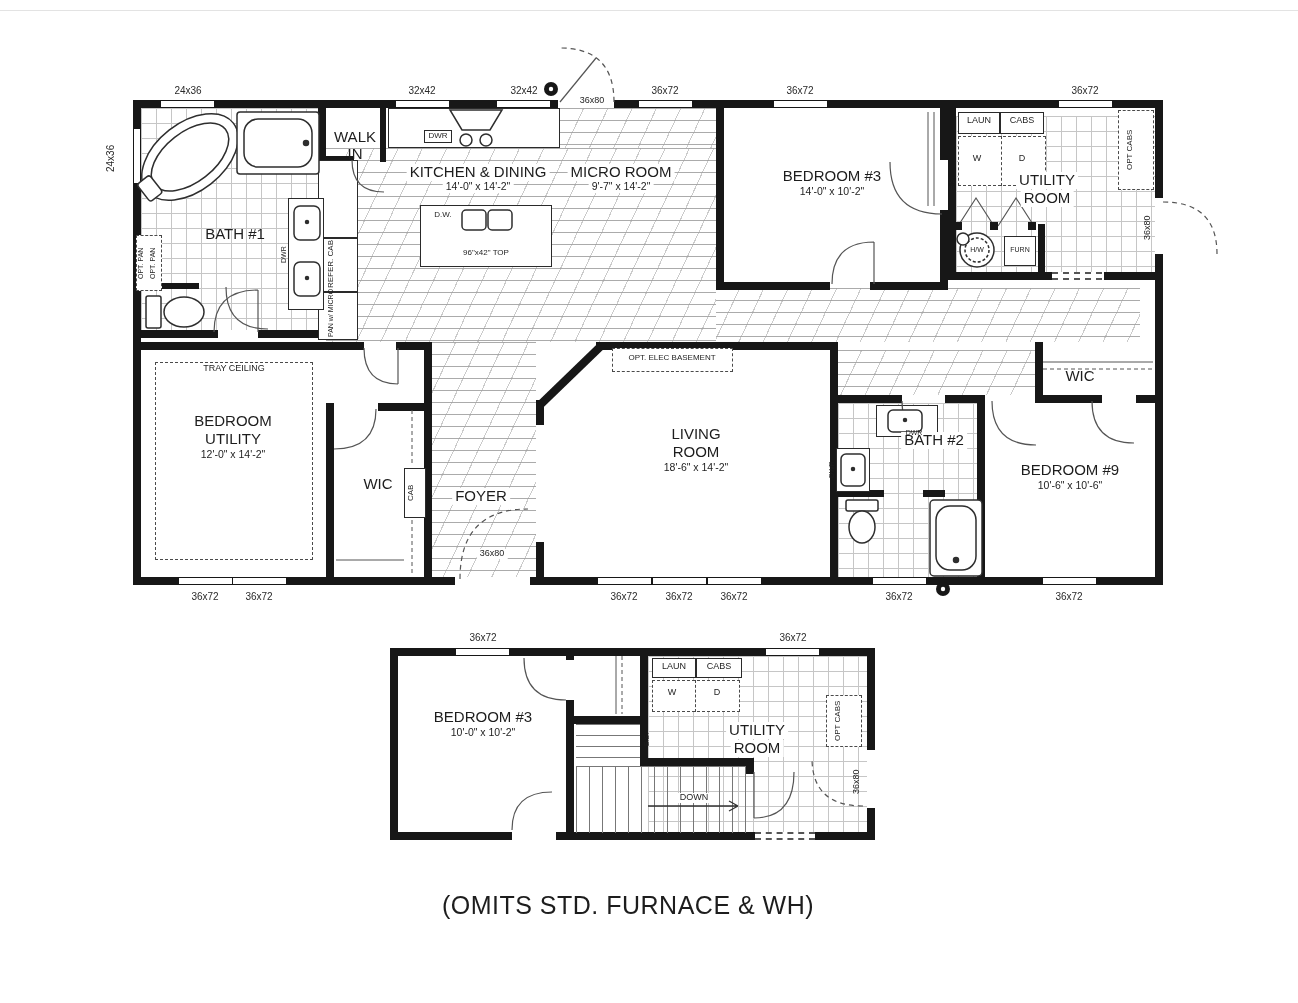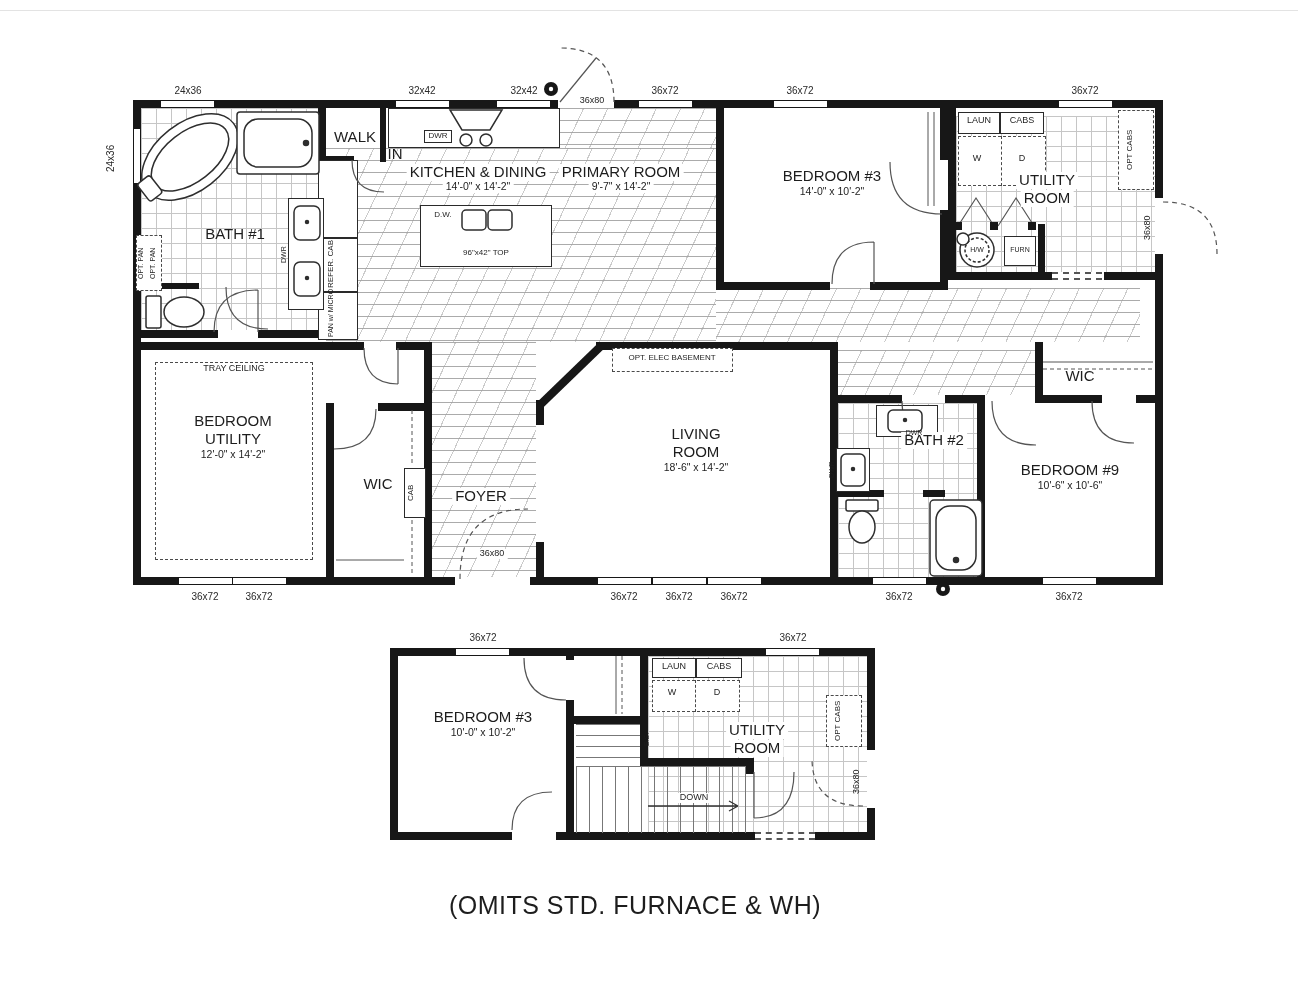--- a/index.html
+++ b/index.html
@@ -248,24 +248,24 @@
   <span class="lbl f10" style="left:624px;top:591px;">36x72</span>
   <span class="lbl f10" style="left:679px;top:591px;">36x72</span>
   <span class="lbl f10" style="left:734px;top:591px;">36x72</span>
   <span class="lbl f10" style="left:899px;top:591px;">36x72</span>
   <span class="lbl f10" style="left:1069px;top:591px;">36x72</span>
   <span class="vl f9" style="left:1143px;top:203px;height:50px;">36x80</span>
   <span class="lbl f9 halo" style="left:492px;top:549px;">36x80</span>
 
   <span class="lbl f15" style="left:235px;top:226px;">BATH #1</span>
   <span class="lbl f15" style="left:355px;top:129px;">WALK</span>
-  <span class="lbl f15" style="left:355px;top:146px;margin-left:40px;">IN</span>
+  <span class="lbl f15" style="left:355px;top:146px;">IN</span>
   <span class="lbl f15 halo" style="left:478px;top:164px;">KITCHEN &amp; DINING</span>
   <span class="lbl f11 halo" style="left:478px;top:181px;">14'-0" x 14'-2"</span>
-  <span class="lbl f15 halo" style="left:621px;top:164px;">PRIMARY ROOM</span>
+  <span class="lbl f15 halo" style="left:621px;top:164px;">MICRO ROOM</span>
   <span class="lbl f11 halo" style="left:621px;top:181px;">9'-7" x 14'-2"</span>
   <span class="lbl f15" style="left:832px;top:168px;">BEDROOM #3</span>
   <span class="lbl f11" style="left:832px;top:186px;">14'-0" x 10'-2"</span>
   <span class="lbl f15 halo" style="left:1047px;top:172px;">UTILITY</span>
   <span class="lbl f15 halo" style="left:1047px;top:190px;">ROOM</span>
   <span class="lbl f15" style="left:233px;top:413px;">BEDROOM</span>
   <span class="lbl f15" style="left:233px;top:431px;">UTILITY</span>
   <span class="lbl f11" style="left:233px;top:449px;">12'-0" x 14'-2"</span>
   <span class="lbl f9 halo" style="left:234px;top:364px;">TRAY CEILING</span>
   <span class="lbl f15" style="left:378px;top:476px;">WIC</span>
@@ -307,14 +307,14 @@
   <span class="lbl f15 halo" style="left:757px;top:740px;">ROOM</span>
   <span class="lbl f9 halo" style="left:694px;top:793px;">DOWN</span>
   <span class="lbl f9" style="left:674px;top:662px;">LAUN</span>
   <span class="lbl f9" style="left:719px;top:662px;">CABS</span>
   <span class="lbl f9" style="left:672px;top:688px;">W</span>
   <span class="lbl f9" style="left:717px;top:688px;">D</span>
   <span class="vl f7" style="left:643px;top:726px;height:26px;">E.S.</span>
   <span class="vl f8" style="left:834px;top:700px;height:42px;width:20px;">OPT CABS</span>
   <span class="vl f9" style="left:852px;top:762px;height:40px;">36x80</span>
 
-  <span class="lbl f25" style="left:628px;top:892px;margin-left:7px;">(OMITS STD. FURNACE &amp; WH)</span>
+  <span class="lbl f25" style="left:628px;top:892px;">(OMITS STD. FURNACE &amp; WH)</span>
 </div>
 
 </body></html>

